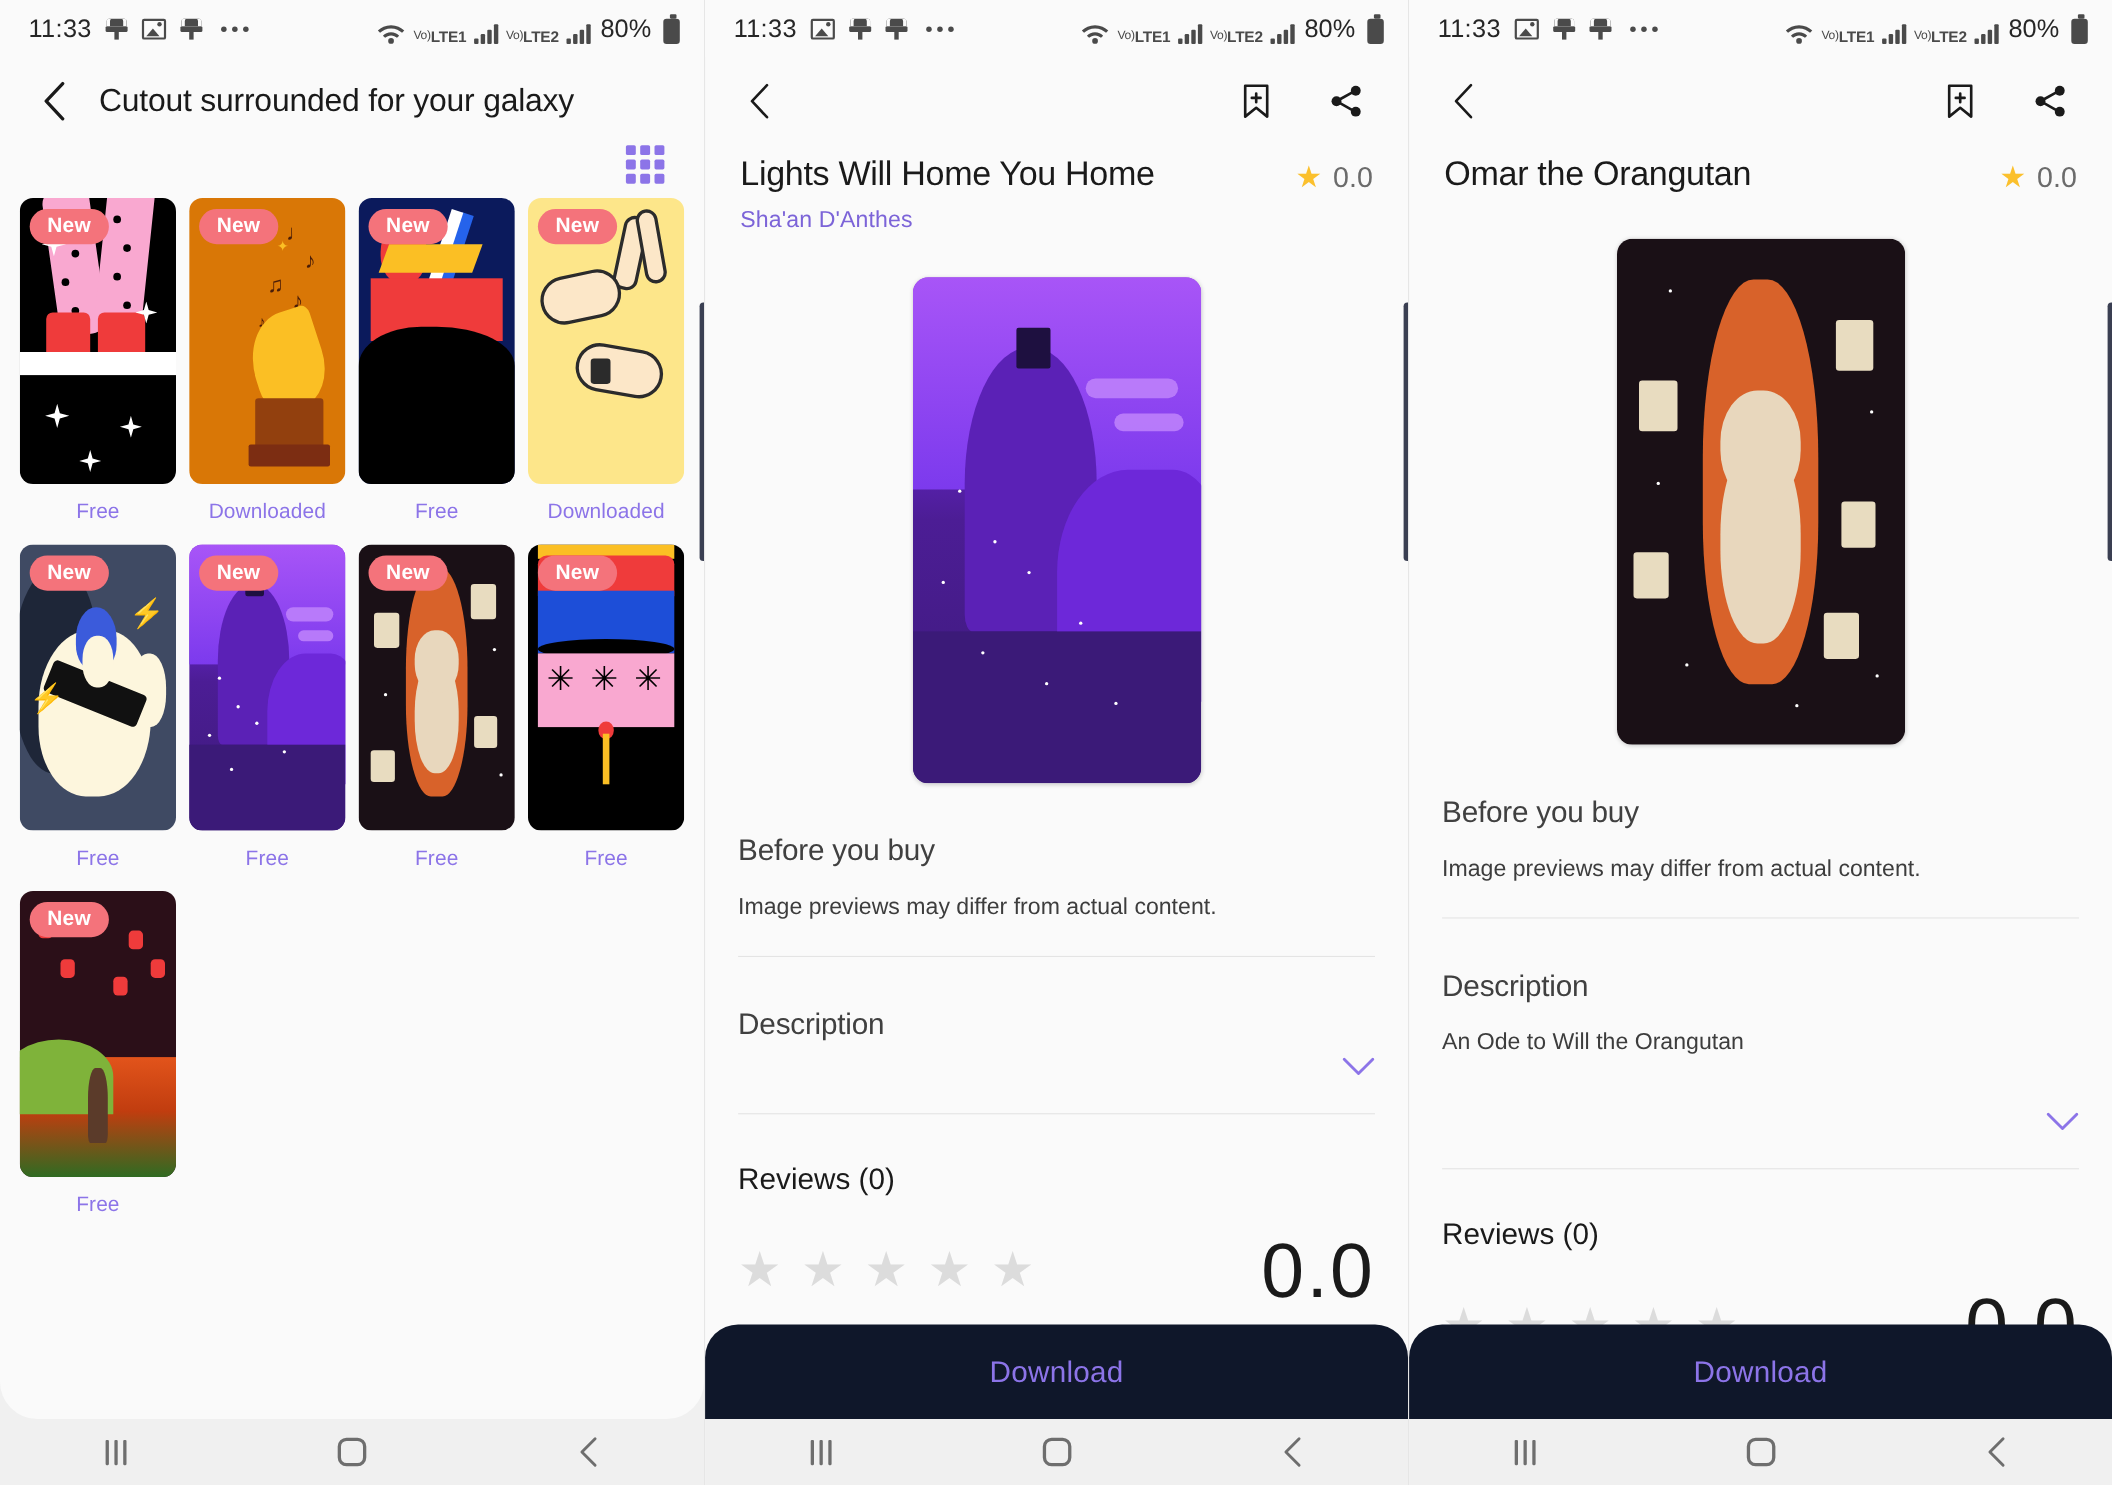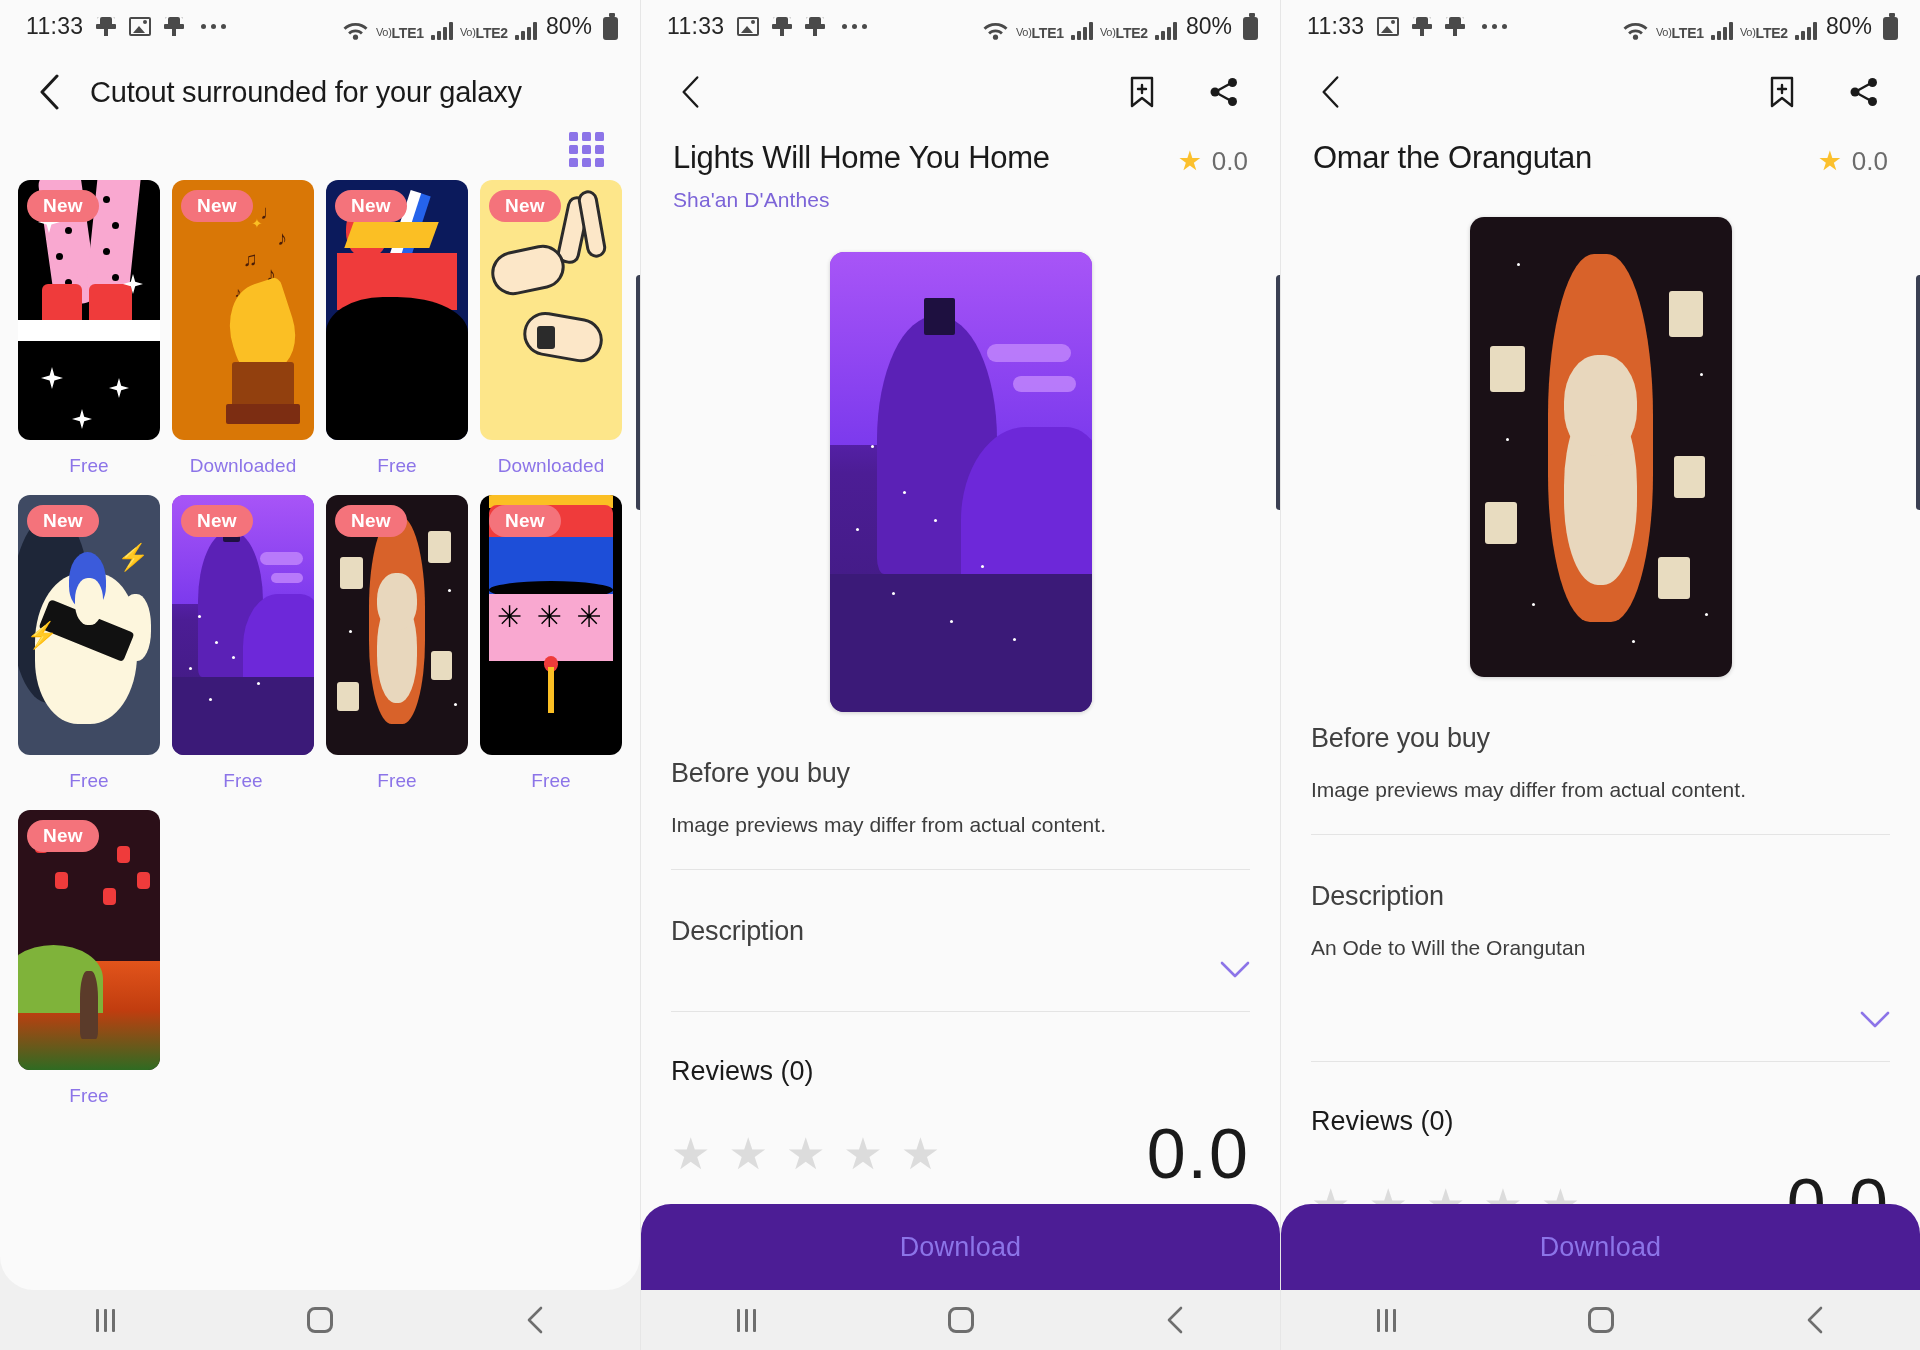--- a/index.html
+++ b/index.html
@@ -205,21 +205,21 @@
 
   .reviews-title { font-size:27px; color:#1a1a1a; padding-top:44px; }
   .review-stars-row { display:flex; align-items:center; justify-content:space-between; padding-top:36px; }
   .stars5 { display:flex; gap:18px; }
   .stars5 span { color:#dcdcdc; font-size:44px; line-height:1; }
   .big-score { font-size:70px; color:#1a1a1a; letter-spacing:2px; line-height:.9; }
 
   
   .download-bar {
     position:absolute; left:0; right:0; bottom:60px; height:86px;
-    background:#4c1d95;
+    background:#0f172a;
     display:flex; align-items:center; justify-content:center;
     border-radius:30px 30px 0 0;
     cursor:pointer;
   }
   .download-bar span { font-size:27px; color:#8c74e8; letter-spacing:.2px; }
 
   
   .sheet-round {
     position:absolute; left:0; right:0; bottom:60px; height:40px;
     background:#fafafa; border-radius:0 0 34px 34px;

